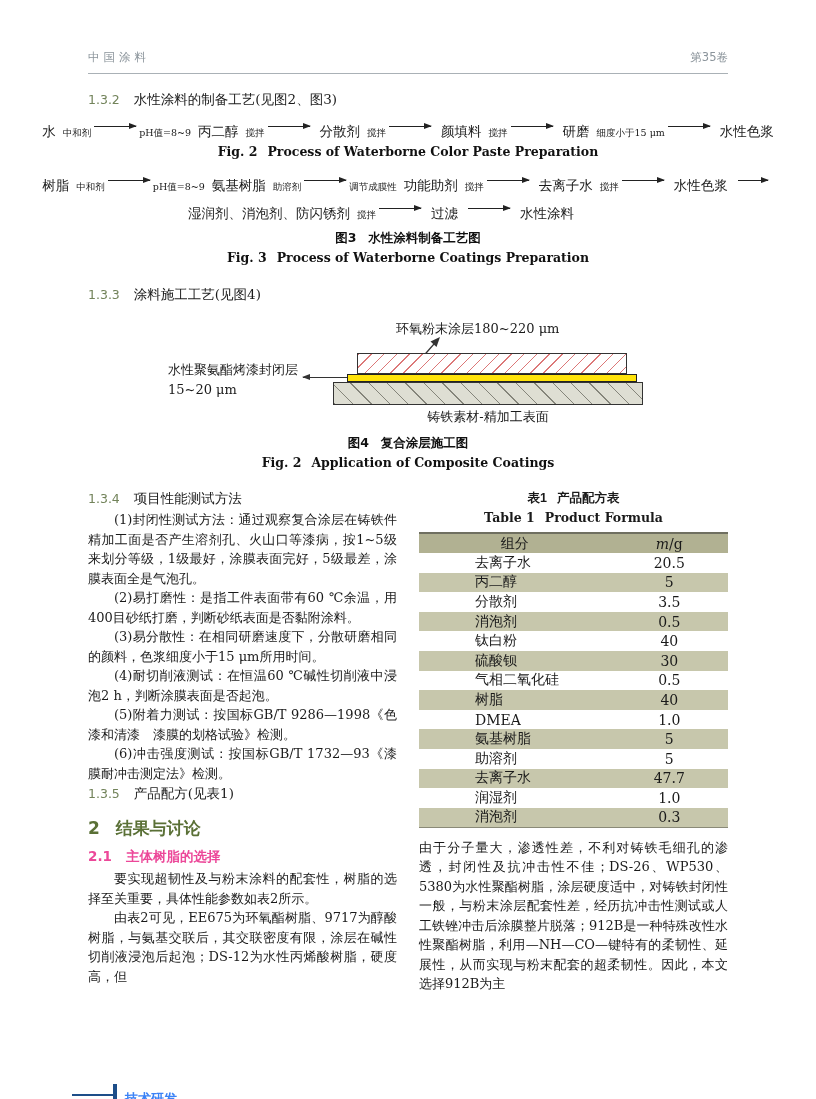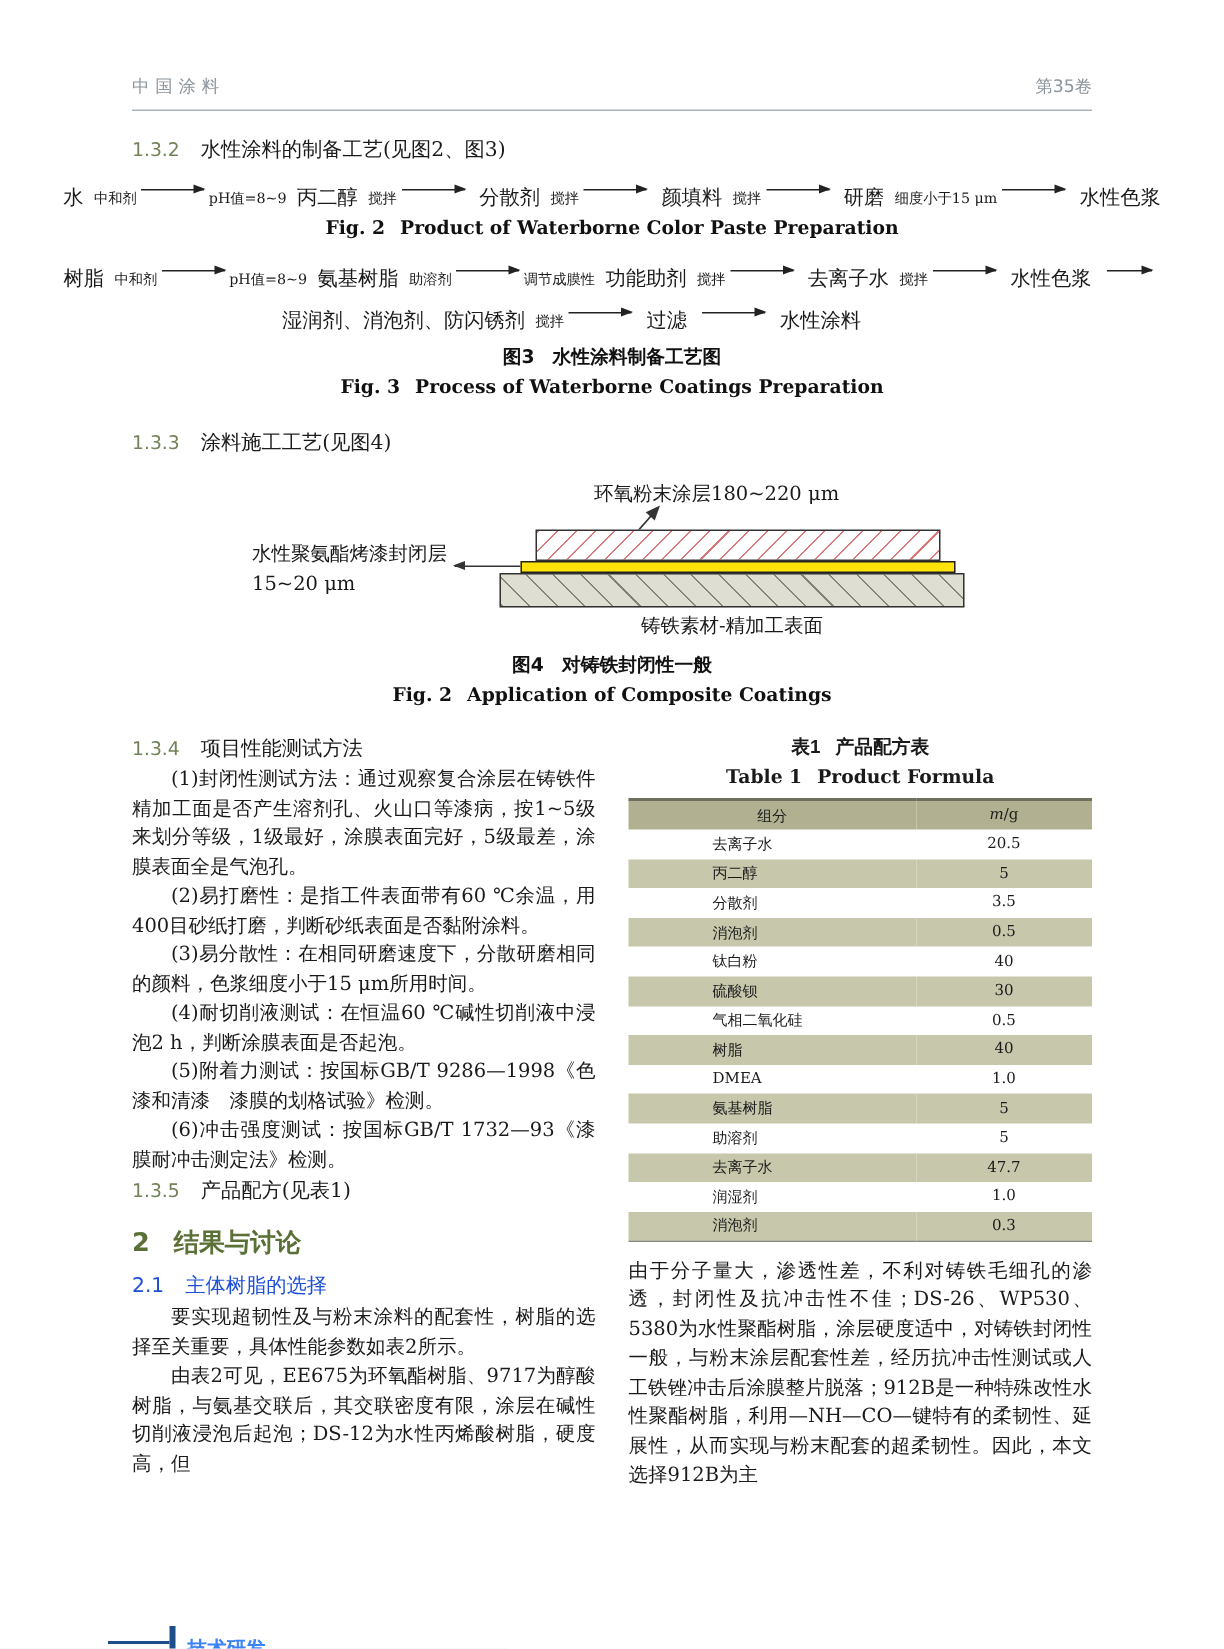--- a/index.html
+++ b/index.html
@@ -11,21 +11,21 @@
   .runhead { display:flex; justify-content:space-between; margin-top:50px; padding-bottom:8px;
              border-bottom:1px solid #aab1b6; color:#8b949b; font-size:11.5px;
              font-family:"DejaVu Sans","Liberation Sans",sans-serif; }
   .runhead .jt { letter-spacing:4px; }
 
   
   .h3 { margin-top:17px; font-size:13.5px; }
   .h3 .num { color:#72835a; font-family:"DejaVu Sans","Liberation Sans",sans-serif; margin-right:14px; font-size:12.5px; }
   .h1g { margin-top:14px; font-family:"DejaVu Sans","Liberation Sans",sans-serif; font-weight:bold; color:#5a7036; font-size:17px; }
   .h1g .num { margin-right:16px; }
-  .h2g { margin-top:8px; font-family:"DejaVu Sans","Liberation Sans",sans-serif; font-weight:normal; color:#1d4ed8; font-size:13.5px; }
+  .h2g { margin-top:8px; font-family:"DejaVu Sans","Liberation Sans",sans-serif; font-weight:bold; color:#ec4899; font-size:13.5px; }
   .h2g .num { margin-right:14px; }
 
   
   .frow { display:flex; align-items:center; justify-content:center; margin-top:14px; }
   .fstep { font-size:13.5px; white-space:nowrap; margin:0 2px; }
   .farr { display:inline-flex; align-items:center; margin:0 2px; }
   .farr .alt, .farr .alb { font-size:9.5px; min-height:13px; line-height:13px; white-space:nowrap; padding:0 3px; }
   .farr .ashaft { position:relative; align-self:stretch; height:0; border-top:1px solid #222; min-width:42px; }
   .farr .ashaft::after { content:''; position:absolute; right:-1px; top:-4px;
      border-left:8px solid #222; border-top:3.5px solid transparent; border-bottom:3.5px solid transparent; }
@@ -58,21 +58,21 @@
   .col { width:309px; }
   .para { font-size:13px; line-height:19.5px; text-align:justify; text-indent:2em; }
   .colh3 { font-size:13.5px; margin-top:2px; margin-bottom:2px; }
   .colh3 .num { color:#72835a; font-family:"DejaVu Sans","Liberation Sans",sans-serif; margin-right:14px; font-size:12.5px; }
 
   
   .tblcap-cn { text-align:center; font-family:Liberation Sans, sans-serif; font-weight:bold; font-size:12.5px; margin-top:2px; }
   .tblcap-cn .pfx { margin-right:10px; }
   .tblcap-en { text-align:center; font-weight:bold; font-size:12.5px; margin-top:3px; }
   .tblcap-en .pfx { margin-right:10px; }
-  table.formula { width:100%; border-collapse:collapse; margin-top:7px; font-size:10px; border-top:2px solid #6f6f60; border-bottom:1px solid #8a8a78; }
+  table.formula { width:100%; border-collapse:collapse; margin-top:7px; font-size:14px; border-top:2px solid #6f6f60; border-bottom:1px solid #8a8a78; }
   table.formula th { background:#b1b192; font-weight:normal; height:20px; }
   table.formula th.c1 { width:62%; text-align:center; }
   table.formula th.c2 { width:38%; text-align:center; }
   table.formula td { height:19.6px; }
   table.formula td.c1 { padding-left:56px; }
   table.formula td.c2 { text-align:center; }
   table.formula tr.r:nth-child(even) td { background:#c7c7ac; }
 
   
   .footer { position:absolute; left:72px; top:1040px; display:flex; align-items:flex-end; }
@@ -124,21 +124,21 @@
           <span class="alb"></span>
         </span>
       <span class="fstep">研磨</span>
       <span class="farr">
           <span class="alt">细度小于15 μm</span>
           <span class="ashaft"></span>
           <span class="alb"></span>
         </span>
       <span class="fstep">水性色浆</span>
     </div>
-    <div class="capen"><span class="pfx">Fig. 2</span><span>Product of Waterborne Color Paste Preparation</span></div>
+    <div class="capen"><span class="pfx">Fig. 2</span><span>Process of Waterborne Color Paste Preparation</span></div>
 
     <div class="frow" style="margin-top:18px;">
       <span class="fstep">树脂</span>
       <span class="farr">
           <span class="alt">中和剂</span>
           <span class="ashaft"></span>
           <span class="alb">pH值=8~9</span>
         </span>
       <span class="fstep">氨基树脂</span>
       <span class="farr">
@@ -197,21 +197,21 @@
       <div class="leftlabel">
         <div>水性聚氨酯烤漆封闭层</div>
         <div>15~20 μm</div>
       </div>
       <div class="leftarrow"></div>
       <div class="l-top"></div>
       <div class="l-mid"></div>
       <div class="l-base"></div>
       <div class="baselabel">铸铁素材-精加工表面</div>
     </div>
-    <div class="capcn"><span class="pfx">图4</span><span>对铸铁封闭性一般</span></div>
+    <div class="capcn"><span class="pfx">图4</span><span>复合涂层施工图</span></div>
     <div class="capen"><span class="pfx">Fig. 2</span><span>Application of Composite Coatings</span></div>
 
     <div class="cols">
       <div class="col">
         <div class="colh3">
           <span class="num">1.3.4</span><span>项目性能测试方法</span>
         </div>
         <div class="para">(1)封闭性测试方法：通过观察复合涂层在铸铁件精加工面是否产生溶剂孔、火山口等漆病，按1~5级来划分等级，1级最好，涂膜表面完好，5级最差，涂膜表面全是气泡孔。</div>
         <div class="para">(2)易打磨性：是指工件表面带有60 ℃余温，用400目砂纸打磨，判断砂纸表面是否黏附涂料。</div>
         <div class="para">(3)易分散性：在相同研磨速度下，分散研磨相同的颜料，色浆细度小于15 μm所用时间。</div>

